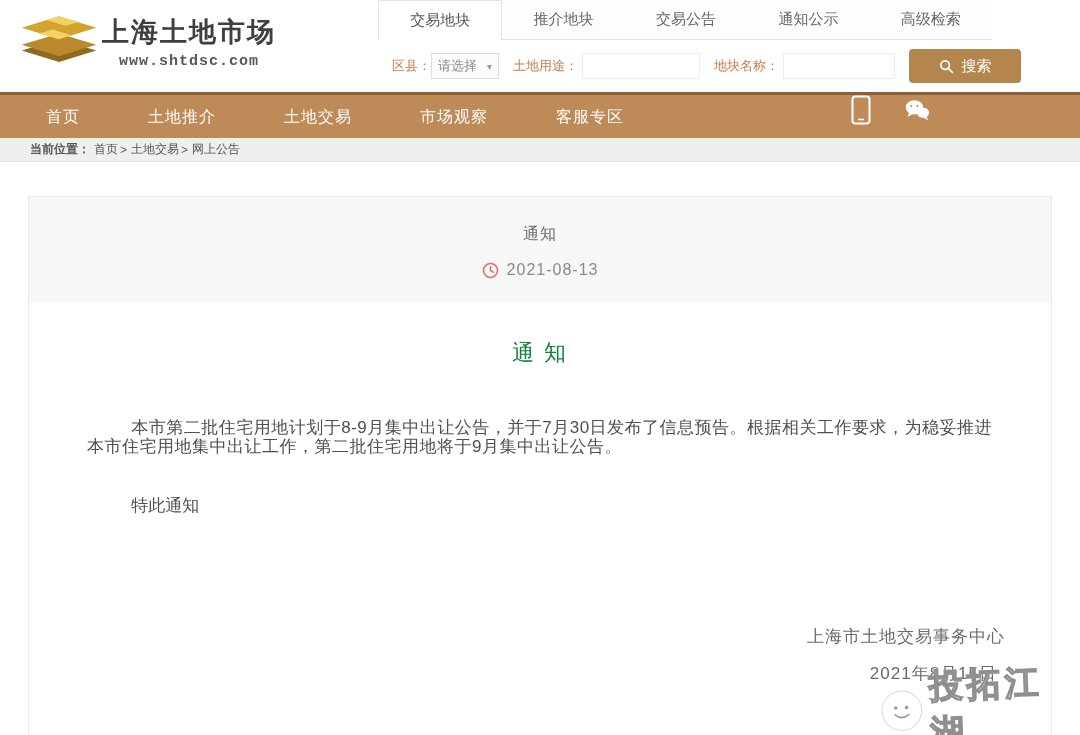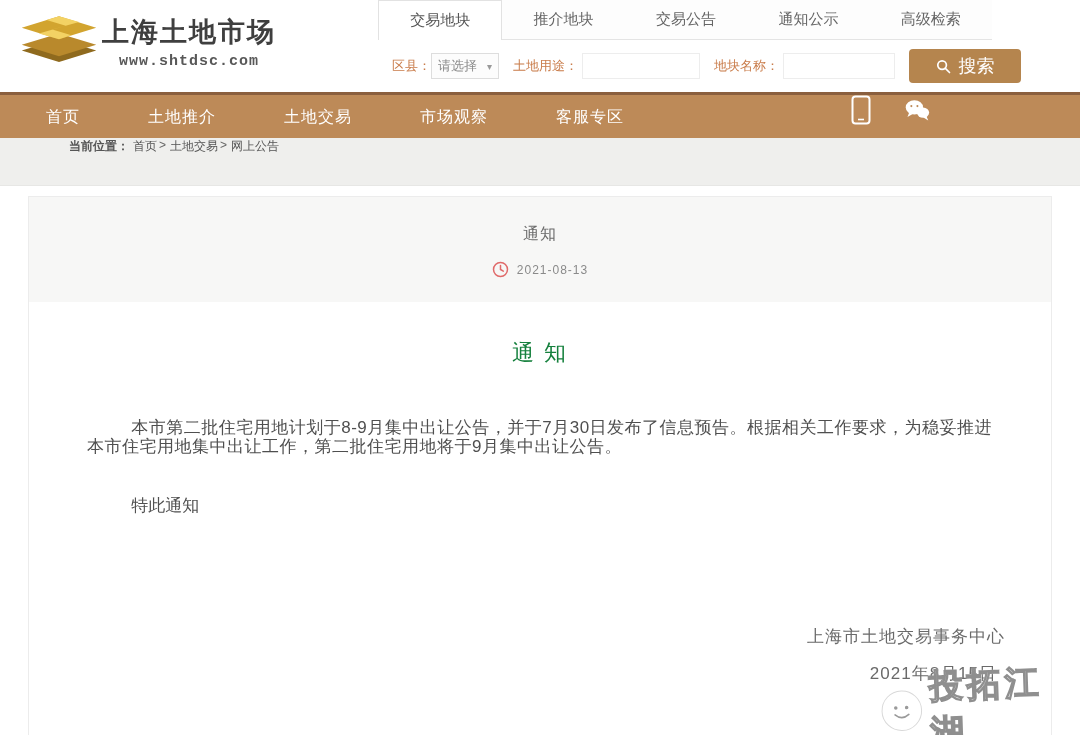--- a/index.html
+++ b/index.html
@@ -30,48 +30,48 @@
   .select-box { display:flex; align-items:center; justify-content:space-between;
                 width:68px; height:26px; border:1px solid #ddd; background:#fcfcfc;
                 font-size:13px; color:#8a8a8a; padding:0 6px; margin-left:0; cursor:pointer; }
   .chev { font-size:10px; color:#999; }
   .text-input { height:26px; border:1px solid #ededed; background:#fff; margin-left:4px;
                 font-size:13px; color:#555; padding:0 6px; }
   .input-landuse { width:118px; }
   .input-parcel { width:112px; }
   .search-btn { display:flex; align-items:center; justify-content:center; gap:8px;
                 width:112px; height:34px; margin-left:14px; background:#b5854e; border:none;
-                border-radius:4px; color:#fff; font-size:18px; cursor:pointer; }
+                border-radius:4px; color:#fff; font-size:15px; cursor:pointer; }
 
   
   .main-nav { position:absolute; left:0; top:92px; width:100%; height:46px;
               background:#bd8a58; border-top:3px solid #8a5f3e;
               display:flex; align-items:center; }
   .nav-item { color:#fff; font-size:16px; padding:0 34px; height:43px; line-height:43px;
               letter-spacing:1px; cursor:pointer; white-space:nowrap; }
   .nav-item:first-child { padding-left:46px; }
   .nav-icons { position:absolute; right:150px; top:95px; display:flex; align-items:center; gap:30px; }
   .nav-icon { width:26px; height:30px; cursor:pointer; display:flex; align-items:center; justify-content:center; }
 
   
-  .breadcrumb-bar { position:absolute; left:0; top:138px; width:100%; height:48px;
+  .breadcrumb-bar { position:absolute; left:0; top:138px; width:100%; height:24px;
                     background:#efefed; border-bottom:1px solid #e7e7e5;
-                    display:flex; font-size:12px; color:#555;padding-left:39px; }
+                    display:flex; align-items:center; font-size:12px; color:#555; }
   .breadcrumb-bar .bc-prefix { font-weight:bold; margin-left:30px; }
   .bc-item { margin-left:4px; cursor:pointer; }
   .bc-sep { margin-left:2px; color:#666; }
 
   
   .panel { position:absolute; left:28px; top:196px; width:1024px; height:539px;
            background:#fff; border:1px solid #ececec; border-bottom:none; }
   .panel-head { width:100%; height:105px; background:#f7f7f6;
                 display:flex; flex-direction:column; align-items:center; }
   .list-title { margin-top:27px; font-size:16px; color:#6b6b6b; letter-spacing:1px; }
   .date-row { margin-top:16px; display:flex; align-items:center; gap:8px; }
-  .date-text { font-size:12px; color:#8a8a8a; letter-spacing:1px;text-align:right; }
+  .date-text { font-size:16px; color:#8a8a8a; letter-spacing:1px;text-align:right; }
 
   .doc-title { text-align:center; margin-top:36px; font-size:22px; color:#15803d; letter-spacing:2px; }
   .doc-body { margin:50px 58px 0 58px; font-size:17px; color:#4f4f4f; line-height:19px;
               text-indent:2.6em; letter-spacing:0.5px; }
   .doc-closing { margin:38px 58px 0 58px; font-size:17px; color:#4f4f4f; text-indent:2.6em; }
   .sign-block { margin-top:108px; padding-right:46px; text-align:right; }
   .sign-name { font-size:17px; color:#6a6a6a; letter-spacing:1px; }
   .sign-date { font-size:17px; color:#6a6a6a; letter-spacing:1px; margin-top:14px; padding-right:8px; }
 
   

